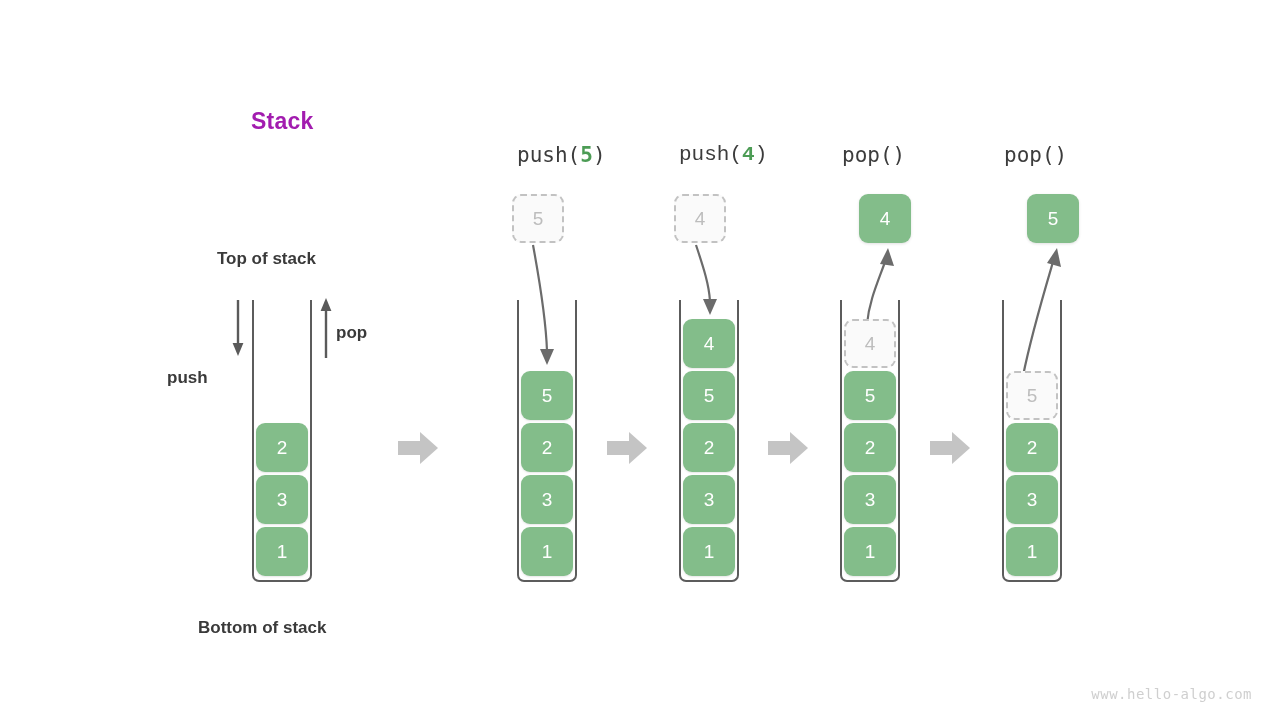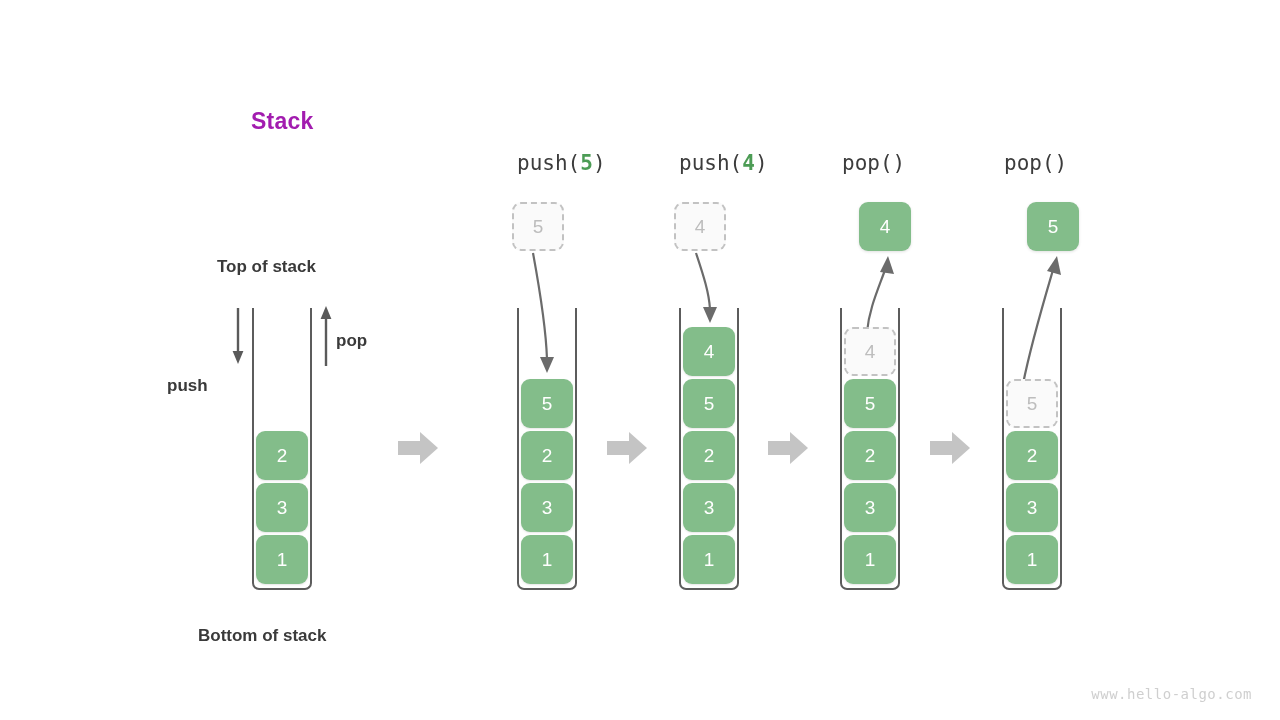--- a/index.html
+++ b/index.html
@@ -49,21 +49,21 @@
     font-size: 21px;
     color: #3c3c3c;
     white-space: nowrap;
     letter-spacing: 0px;
   }
   .op-label .arg { color: #4c9c55; font-weight: bold; }
 
   
   .stack-col {
     position: absolute;
-    top: 8px;
+    top: 0;
     width: 120px;
     height: 580px;
   }
 
   
   .container-u {
     position: absolute;
     box-sizing: border-box;
     border-left: 2px solid #5c5c5c;
     border-right: 2px solid #5c5c5c;
@@ -175,21 +175,21 @@
     <div class="cell" style="left:31px; top:423px;">2</div>
     <div class="cell" style="left:31px; top:475px;">3</div>
     <div class="cell" style="left:31px; top:527px;">1</div>
   </div>
 
   <svg class="block-arrow" style="left:607px; top:430px;" viewBox="0 0 40 36">
     <polygon points="0,11 22,11 22,2 40,18 22,34 22,25 0,25" fill="#c4c4c4"></polygon>
   </svg>
 
   <div class="stack-col" style="left:652px;">
-    <div class="op-label" style="left:27px; top:143px;">
+    <div class="op-label" style="left:27px; top:143px;font-family:Liberation Mono, monospace;">
       <span>push(</span><span class="arg">4</span><span>)</span>
     </div>
 
     <div class="cell ghost" style="left:22px; top:194px;">4</div>
 
     <svg style="position:absolute; left:42px; top:243px;" width="40" height="80">
       <path d="M2,2 C10,26 15,42 16,58" stroke="#6b6b6b" stroke-width="2.2" fill="none"></path>
       <polygon points="16,72 9,56 23,56" fill="#6b6b6b"></polygon>
     </svg>
 

